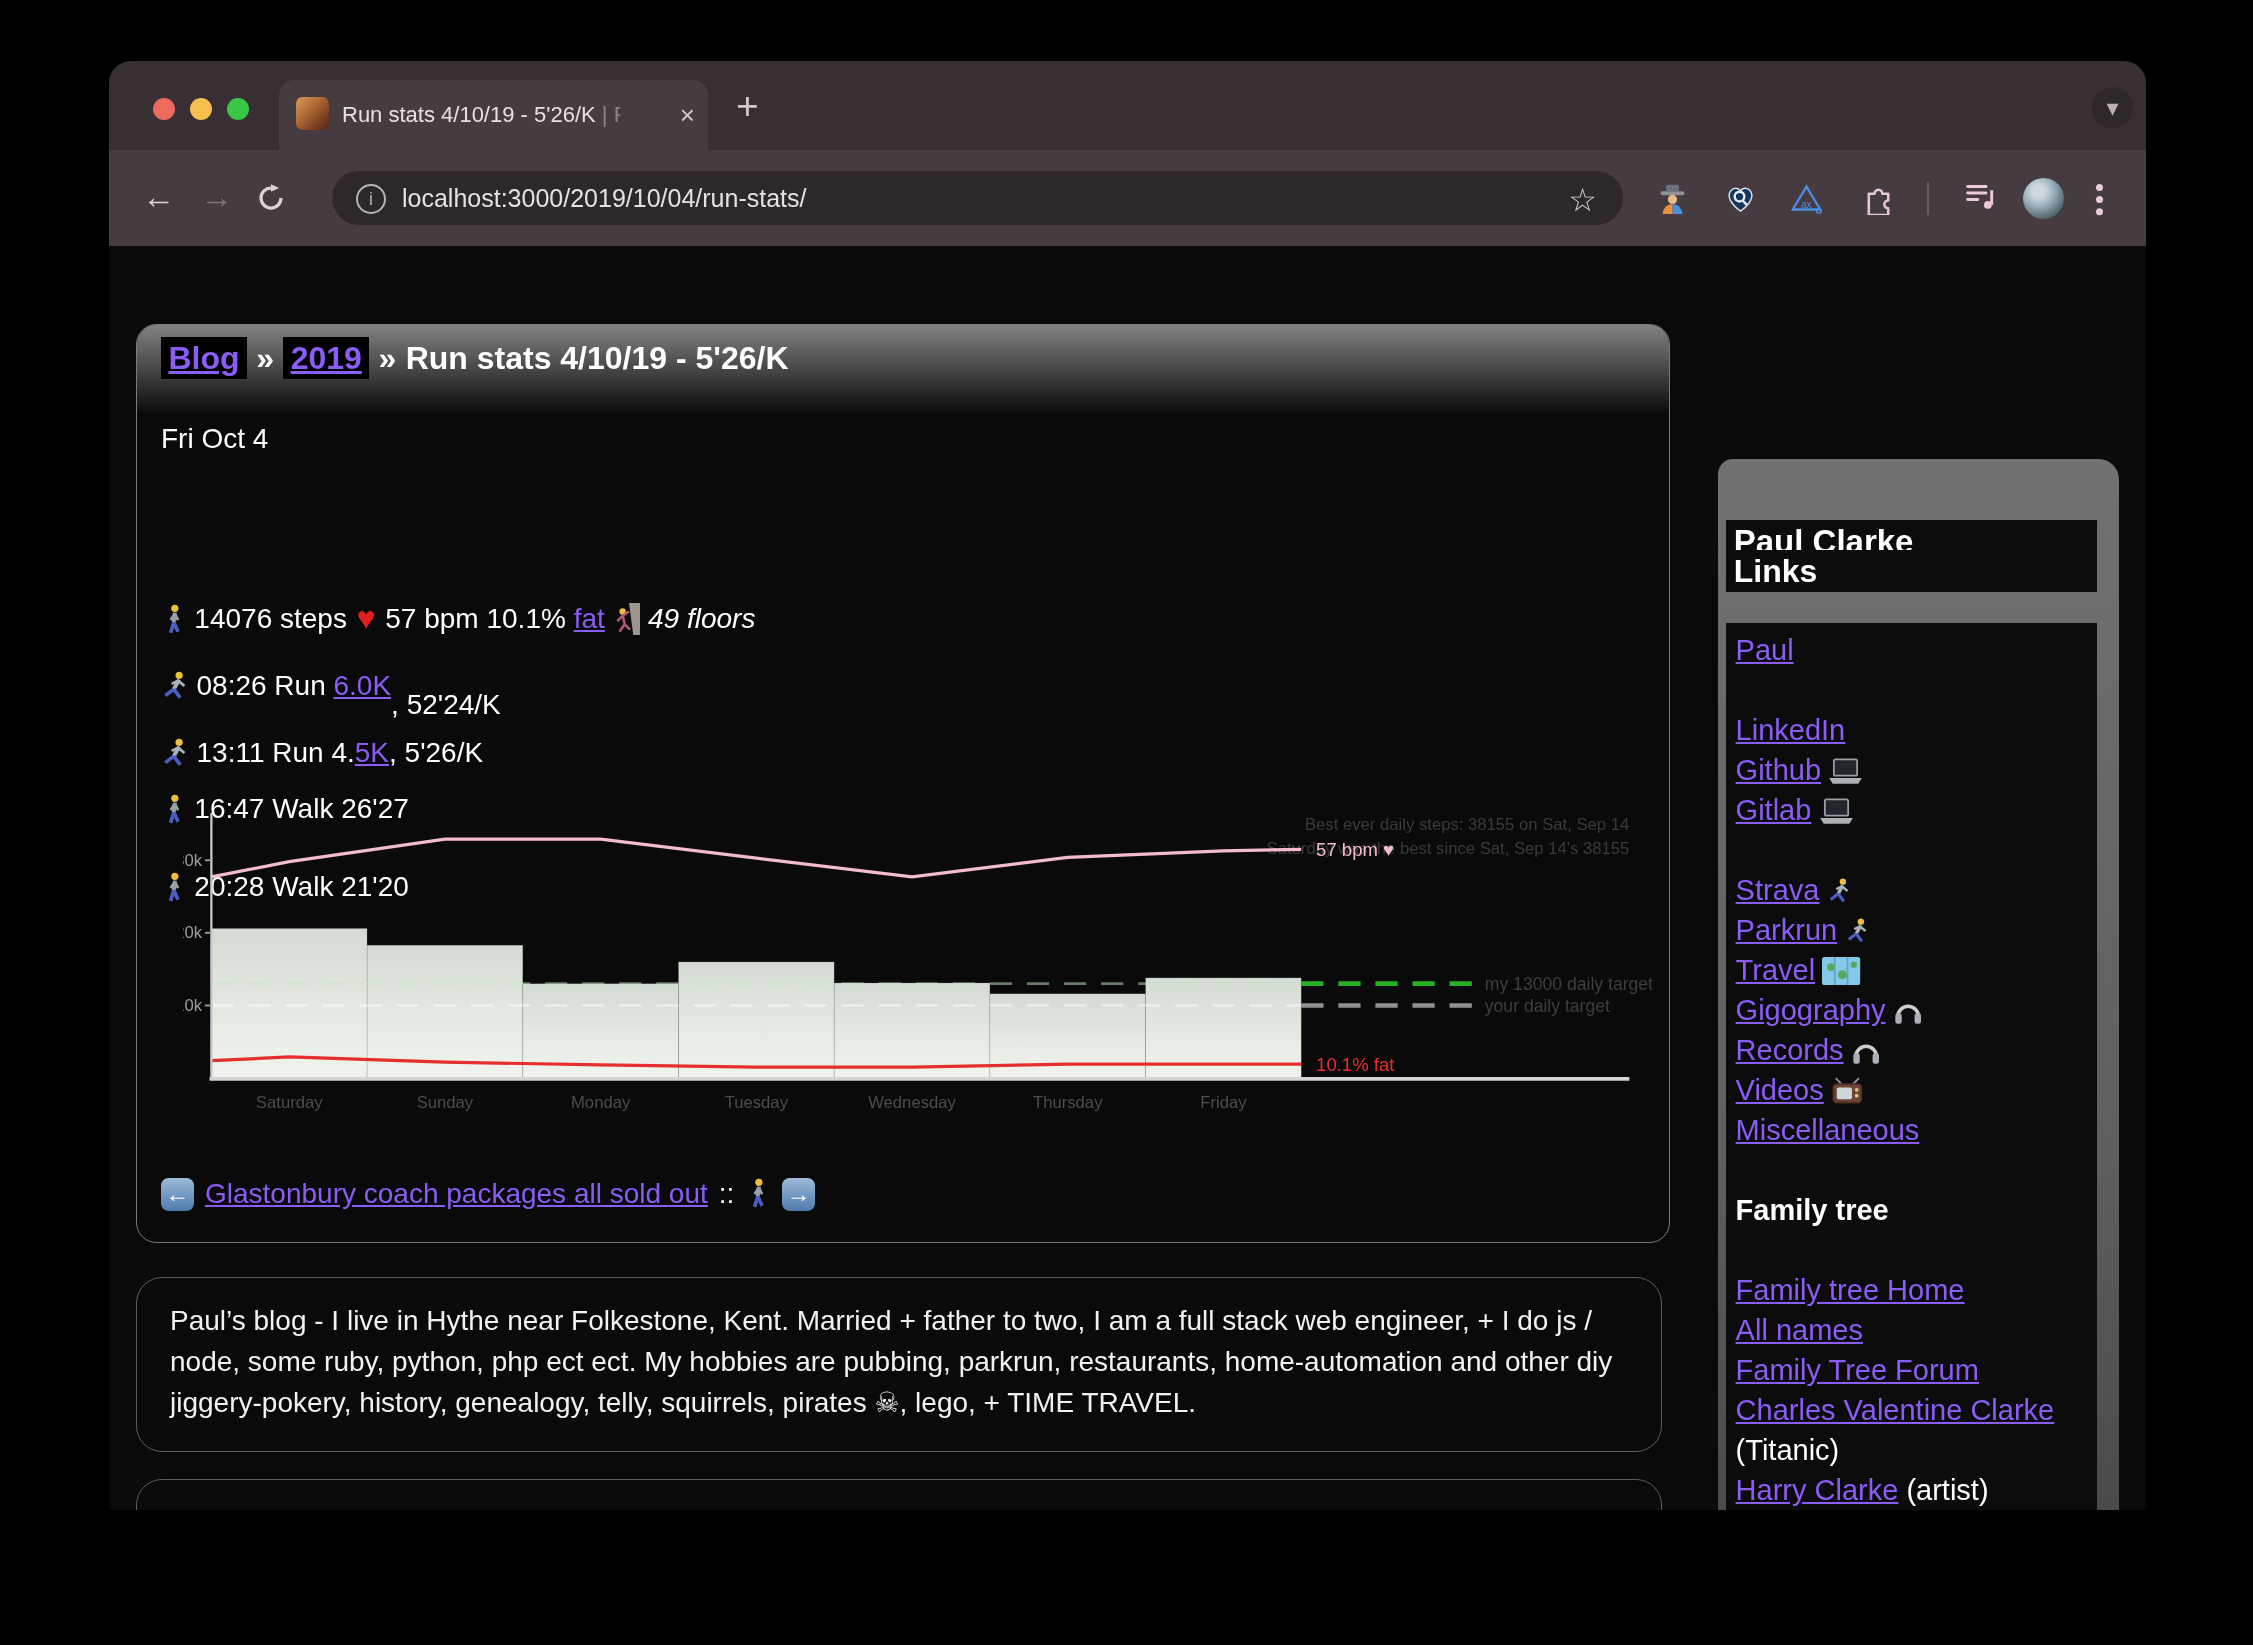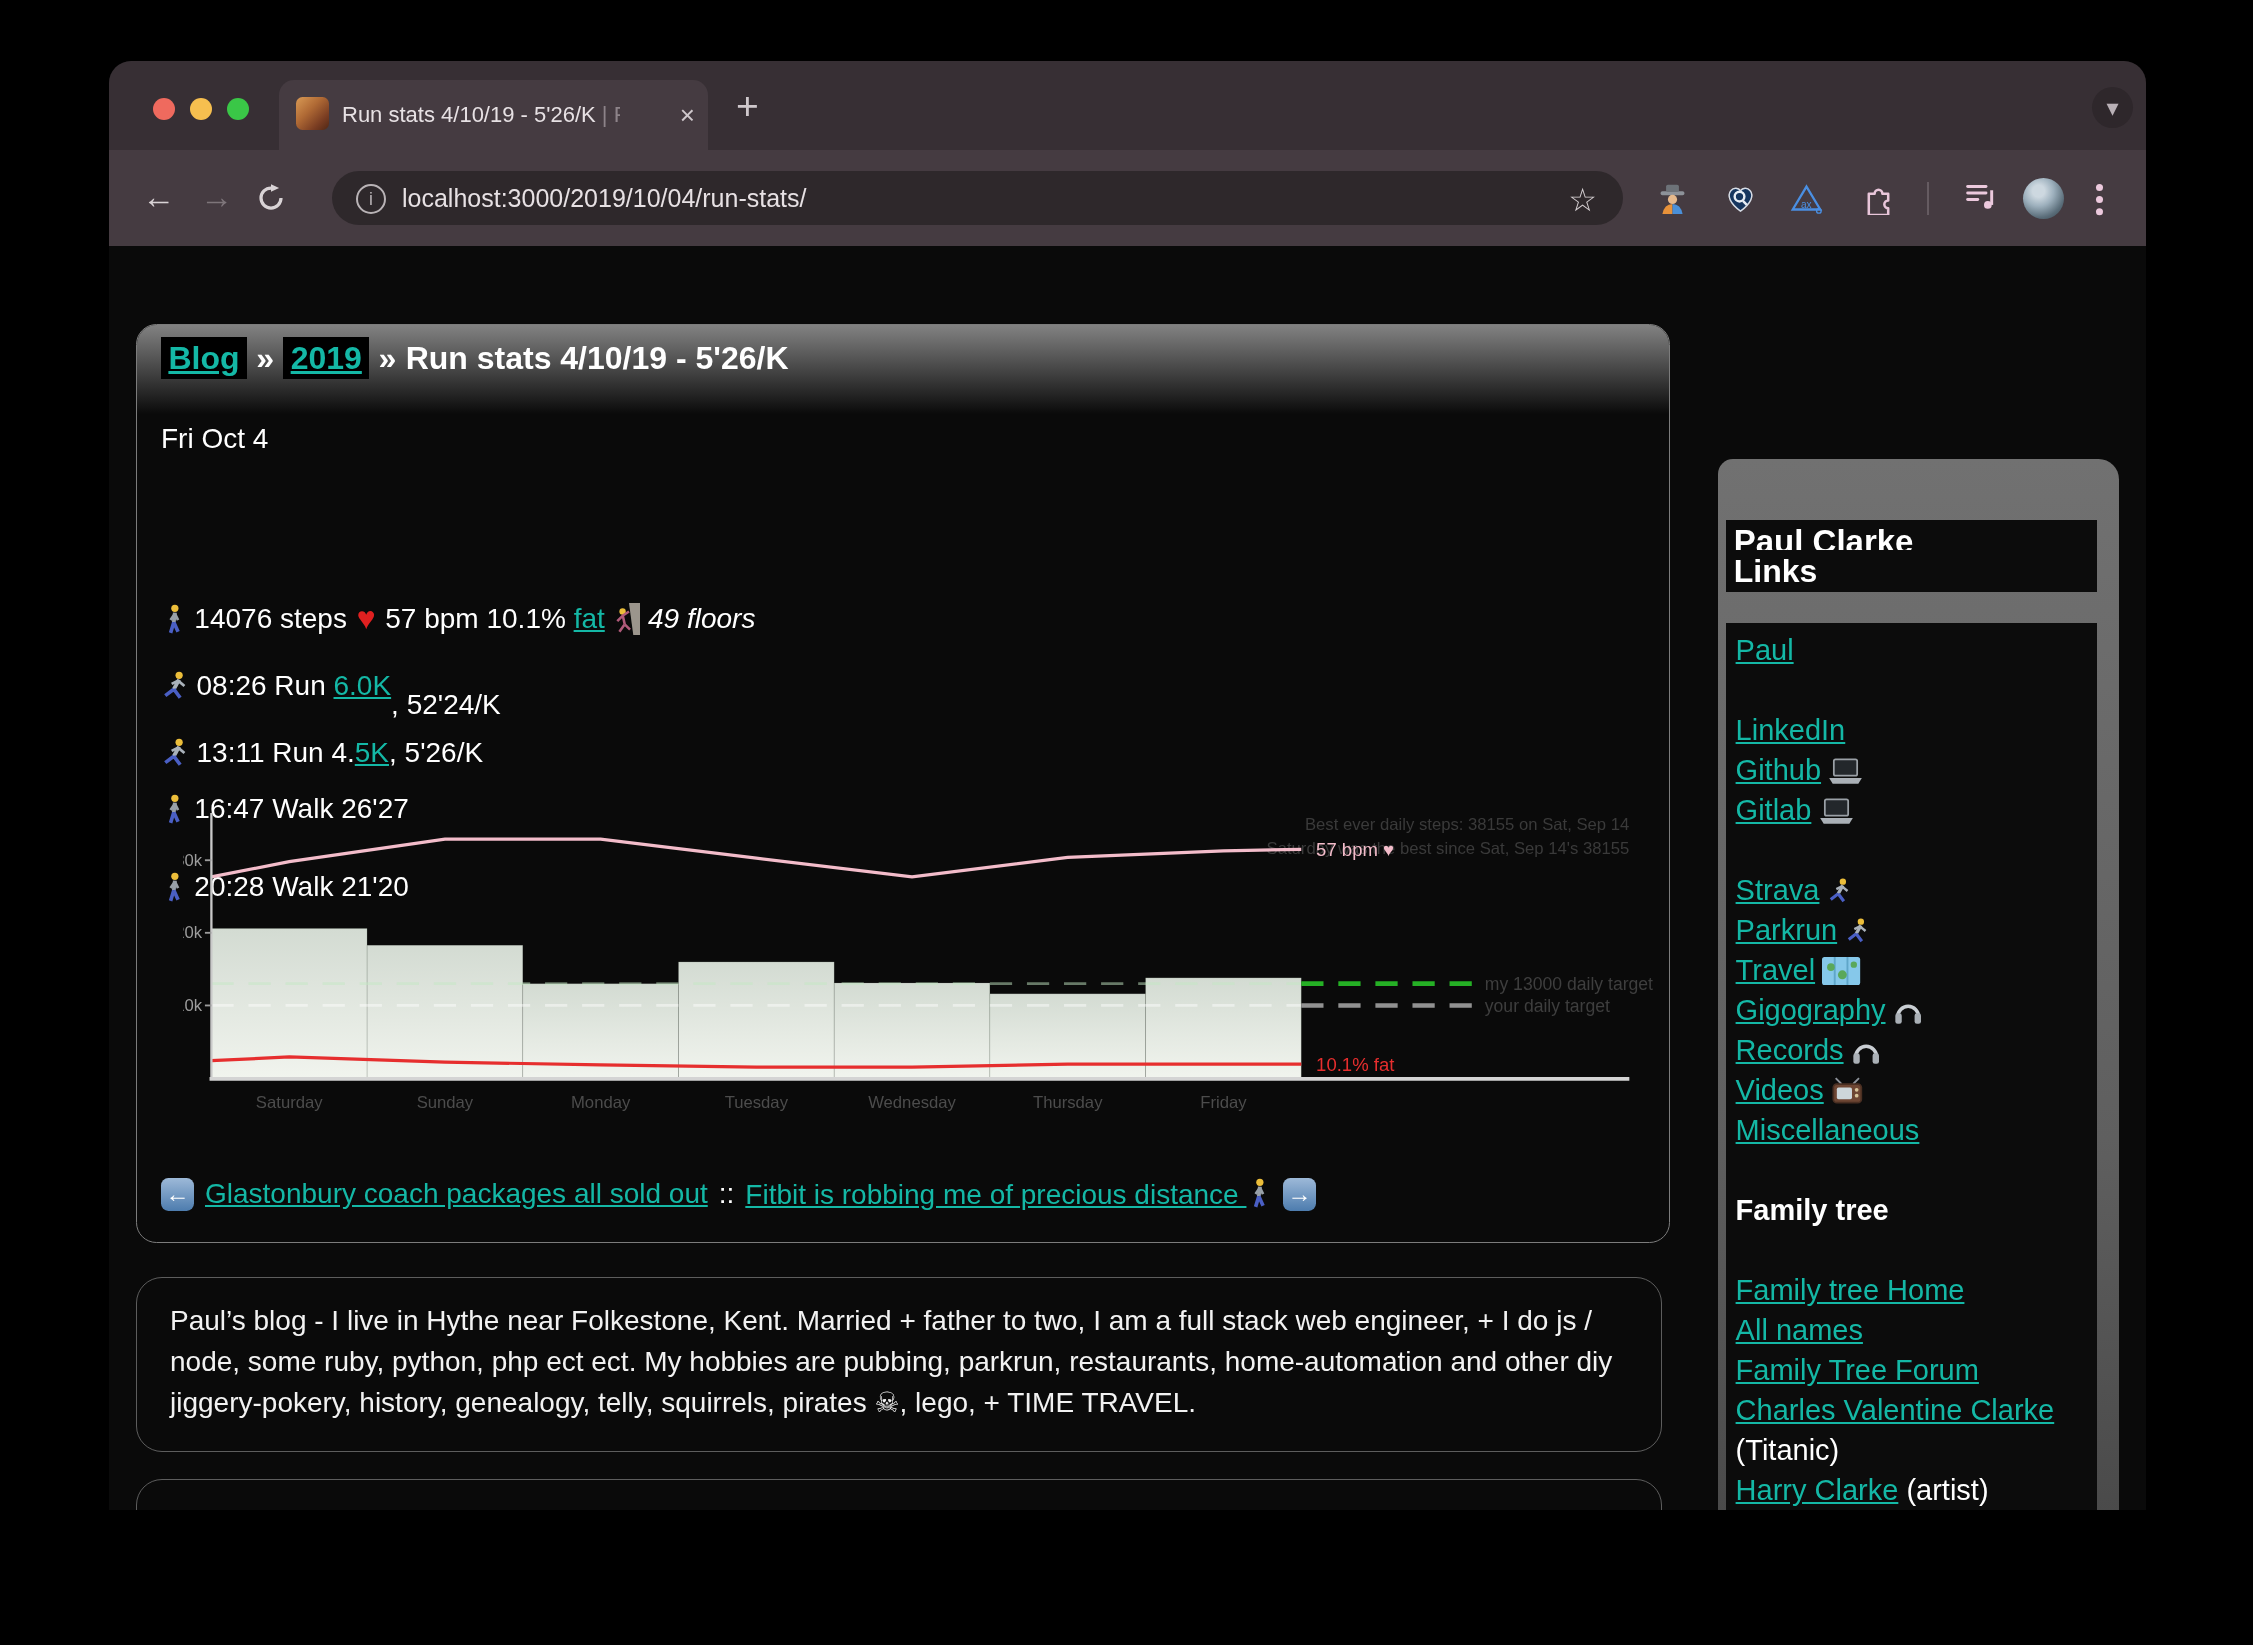--- a/index.html
+++ b/index.html
@@ -28,21 +28,21 @@
   .info-i{position:absolute;left:24px;top:13px;width:26px;height:26px;border:2.3px solid #b9b3b6;border-radius:50%;
     color:#b9b3b6;font-size:17.6px;display:flex;align-items:center;justify-content:center;}
   .url{position:absolute;left:70px;top:13px;font-size:25px;color:#e7e1e4;white-space:nowrap;}
   .star{position:absolute;right:26px;top:10.2px;font-size:32px;color:#d6d0d3;}
   .ext{position:absolute;top:32px;width:33px;height:33px;}
   .sep-bar{position:absolute;top:32px;width:1.9px;height:33px;background:#655b61;}
   .avatar{position:absolute;top:28px;width:41px;height:41px;border-radius:50%;
     background:radial-gradient(circle at 38% 32%,#cdd8e0 0 16%,#9db0bd 40%,#5a6d79 70%,#31404a 100%);}
   
   .page{position:absolute;left:0;top:186px;width:100%;height:1263px;background:#0a0a0a;}
-  a{color:#14b8a6;}
+  a{color:#8b5cf6;}
   .main-card{position:absolute;left:27px;top:77px;width:1532px;height:917px;border:1.9px solid #7c7c7c;
     border-radius:20.4px;background:#0a0a0a;overflow:hidden;color:#fff;}
   .card-header{position:absolute;left:0;top:0;width:100%;height:89px;
     background:linear-gradient(180deg,#828282 0%,#4c4c4c 45%,#0a0a0a 100%);}
   .breadcrumb{position:absolute;left:24px;top:15px;font-size:32px;font-weight:bold;color:#fff;}
   .crumb-chip{background:#000;padding:2.8px 7.4px;}
   .bc-sep{margin:0 9.3px;}
   .post-date{position:absolute;left:24px;top:98px;font-size:28px;}
   .stats{position:absolute;left:24px;top:139px;width:1391px;}
   .stat-line{position:absolute;left:0;height:41px;font-size:28px;white-space:nowrap;display:flex;align-items:center;}
@@ -272,21 +272,21 @@
             <text class="day" x="618" y="332">Tuesday</text>
             <text class="day" x="786" y="332">Wednesday</text>
             <text class="day" x="954" y="332">Thursday</text>
             <text class="day" x="1122" y="332">Friday</text>
           </svg>
       </div>
       <div class="post-nav">
         <span class="arrow-emoji">←</span>
         <a href="#">Glastonbury coach packages all sold out</a>
         <span>::</span>
-        <a href="#"><span>Fitbit is robbing me of precious distance </span><span data-icon="walk"><svg viewBox="0 0 24 30">
+        <a href="#"><span data-icon="walk"><svg viewBox="0 0 24 30">
                 <circle cx="13" cy="5" r="3.4" fill="#ecbe3a"></circle>
                 <path d="M13 9 L12 18" stroke="#98a0a8" stroke-width="3.6"></path>
                 <path d="M12 18 L9 28 M12 18 L16 27" stroke="#4a5fc4" stroke-width="3.4"></path>
                 <path d="M13 10 L9 16 M13 10 L16 16" stroke="#98a0a8" stroke-width="2.6"></path>
               </svg></span></a>
         <span class="arrow-emoji">→</span>
       </div>
     </div>
 
     <div class="desc-card">

